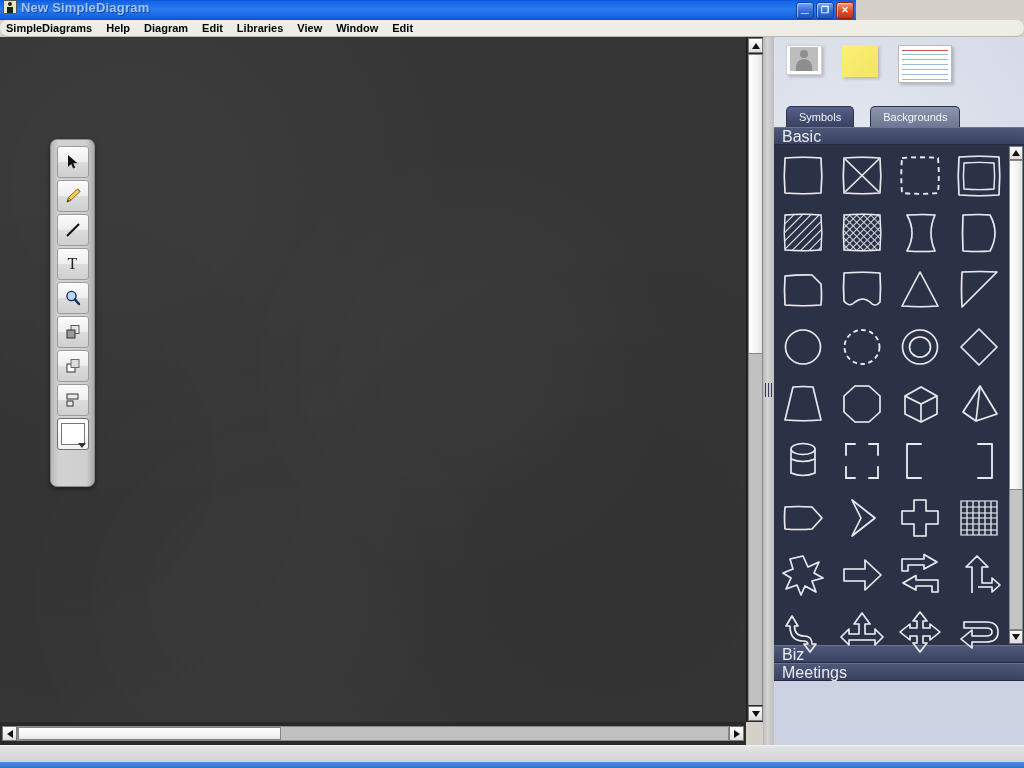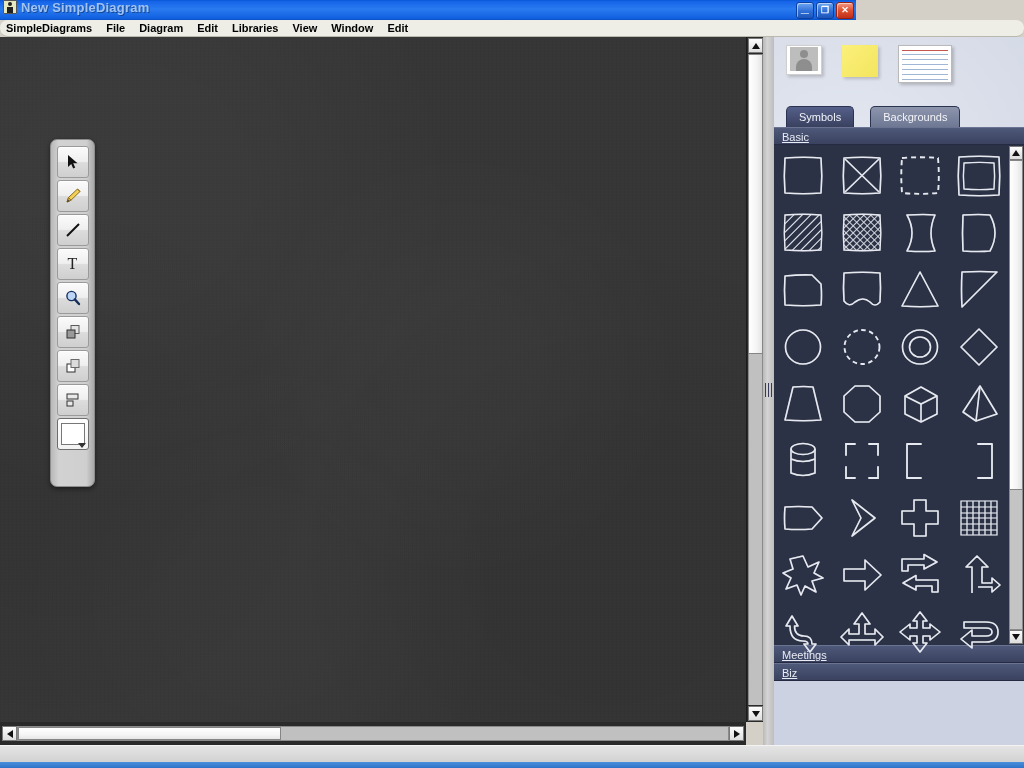--- a/index.html
+++ b/index.html
@@ -200,26 +200,25 @@
   .tab{
     font-size:11px;color:#f2f4fb;padding:4px 12px 4px 12px;
     border-radius:5px 5px 0 0;cursor:pointer;white-space:nowrap;
     border:1px solid #2a3350;border-bottom:none;
   }
   .tab.active{background:linear-gradient(to bottom,#5a6party,#3c4766);background:linear-gradient(to bottom,#55608a,#39415f);}
   .tab.inactive{background:linear-gradient(to bottom,#8c95ac,#6f7893);color:#f4f5f9;}
 
   
   .lib-header{
-    height:18px;line-height:18px;font-size:11px;color:#e9ecf5;
+    height:18px;line-height:18px;font-size:16px;color:#e9ecf5;
     padding-left:8px;box-sizing:border-box;
     background:linear-gradient(to bottom,#4e5878,#3a4260);
     border-top:1px solid #6a7391;border-bottom:1px solid #232a41;
     cursor:pointer;
-    text-decoration:underline;
   }
 
   
   .symbol-wrap{position:relative;background:#2c3245;height:500px;}
   .symbol-grid{
     position:absolute;left:0;top:0;right:16px;bottom:0;
     display:grid;grid-template-columns:repeat(4,1fr);
     grid-auto-rows:57px;align-items:center;justify-items:center;
     padding-top:2px;box-sizing:border-box;
   }
@@ -271,21 +270,21 @@
           <span class="g">❐</span>
         </div>
       <div class="tbtn close">
           <span class="g">✕</span>
         </div>
     </div>
   </div>
 
   <div class="menubar">
     <div class="menu-item">SimpleDiagrams</div>
-    <div class="menu-item">File</div>
+    <div class="menu-item">Help</div>
     <div class="menu-item">Diagram</div>
     <div class="menu-item">Edit</div>
     <div class="menu-item">Libraries</div>
     <div class="menu-item">View</div>
     <div class="menu-item">Window</div>
     <div class="menu-item">Edit</div>
   </div>
 
   <div class="canvas-area">
     <div class="canvas-noise"></div>
@@ -644,20 +643,20 @@
         <div class="arrow up">
             <span class="tri up"></span>
           </div>
         <div class="thumb"></div>
         <div class="arrow down">
             <span class="tri down"></span>
           </div>
       </div>
     </div>
 
+    <div class="lib-header">Biz</div>
     <div class="lib-header">Meetings</div>
-    <div class="lib-header">Biz</div>
   </div>
 
   <div class="statusbar"></div>
   <div class="taskbar"></div>
 
 </div>
 
 </body></html>

